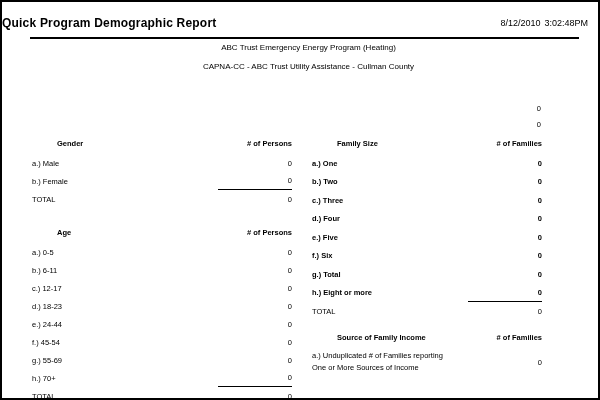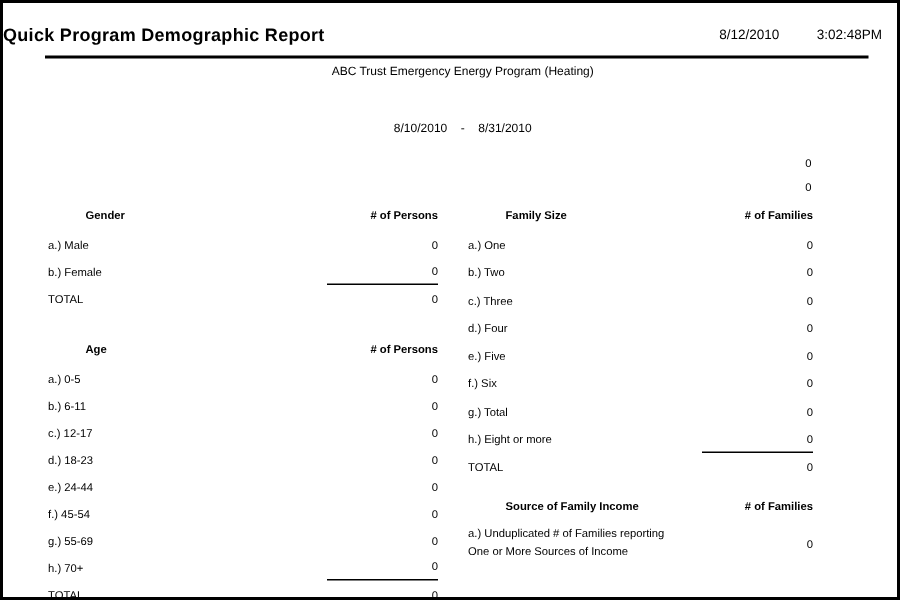--- a/index.html
+++ b/index.html
@@ -7,21 +7,21 @@
     position:relative; width:600px; height:400px; box-sizing:border-box;
     background:#ffffff; border:2px solid #000000; overflow:hidden;
     font-family:"Liberation Sans", sans-serif; color:#000000;
   }
   .report-title {
     position:absolute; top:14px; left:0; right:0; text-align:left;
     font-size:12px; font-weight:bold; letter-spacing:0.2px;
   }
   .datetime {
     position:absolute; top:16px; right:10px; font-size:9px;
-    display:flex; gap:25px;
+    display:flex; gap:4px;
   }
   .title-rule {
     position:absolute; top:35px; left:28px; width:549px; height:0;
     border-top:2px solid #000000;
   }
   .centered-line { position:absolute; left:0; right:0; text-align:center; font-size:8px;padding-left:17px; }
   .program-line { top:41px; }
   .agency-line  { top:60px; }
   .period-line  { top:79px; display:flex; justify-content:center; gap:9px; }
 
@@ -30,21 +30,21 @@
 
   .col { position:absolute; top:137px; font-size:7.5px; }
   .col-left  { left:30px;  width:260px; }
   .col-right { left:310px; width:230px; }
 
   .sec-header {
     display:flex; justify-content:space-between; font-weight:bold;
     margin-bottom:6px; line-height:9px;margin-left:25px;
   }
   .trow { display:flex; height:18px; }
-  .col-right .rows .trow { height:18.5px; }
+  .col-right .rows .trow { height:18.5px;font-weight:bold; }
   .trow .lbl { align-self:center; white-space:nowrap; }
   .trow .val {
     width:74px; margin-left:auto; text-align:right; height:100%;
     display:flex; align-items:center; justify-content:flex-end; box-sizing:border-box;
   }
   .rows > .trow:last-child .val { border-bottom:1.5px solid #000000; }
 
   .section-age    { margin-top:20px; }
   .section-income { margin-top:13px; }
 
@@ -63,26 +63,22 @@
   <div class="report-title">Quick Program Demographic Report</div>
 
   <div class="datetime">
     <span>8/12/2010</span>
     <span>3:02:48PM</span>
   </div>
 
   <div class="title-rule"></div>
 
   <div class="centered-line program-line">ABC Trust Emergency Energy Program (Heating)</div>
-
-  <div class="centered-line period-line">
-    <span>8/10/2010</span>
-    <span>-</span>
-    <span>8/31/2010</span>
-  </div>
+  <div class="centered-line agency-line">CAPNA-CC - ABC Trust Utility Assistance - Cullman County</div>
+
 
   <div class="summary">
     <div>
         <div class="trow">
           <span class="val">0</span>
         </div>
         <div class="trow">
           <span class="val">0</span>
         </div>
       </div>

